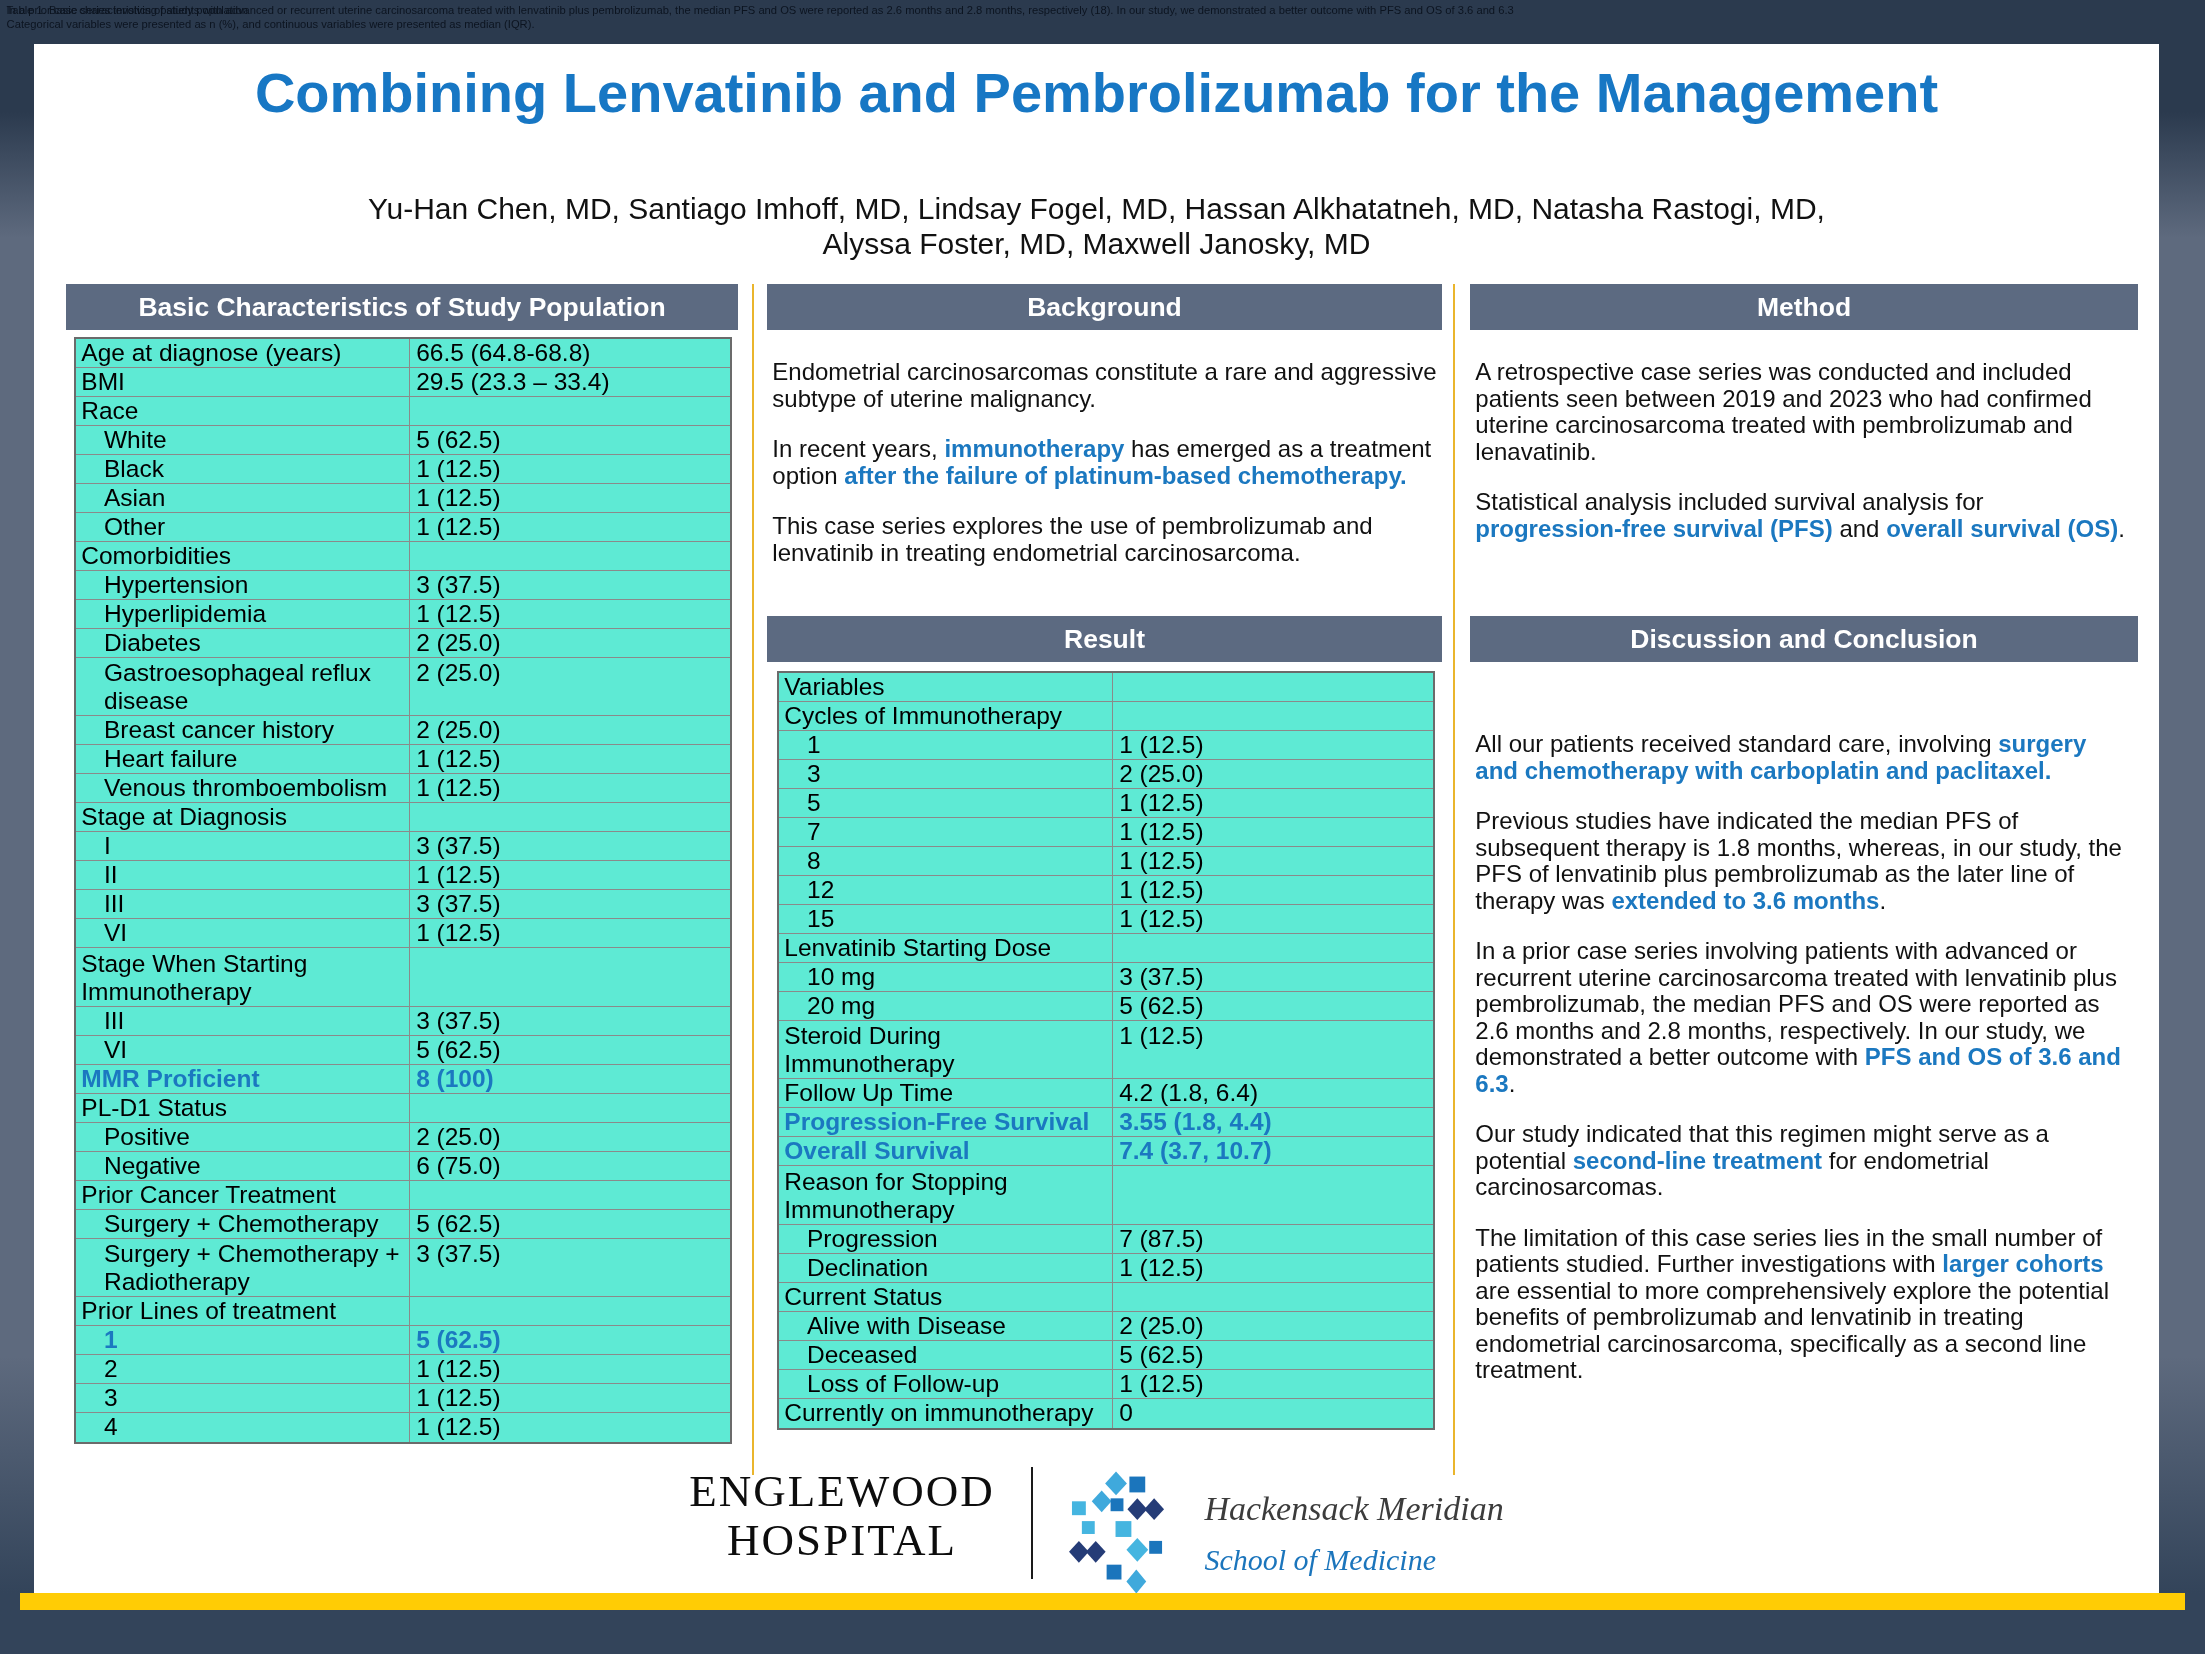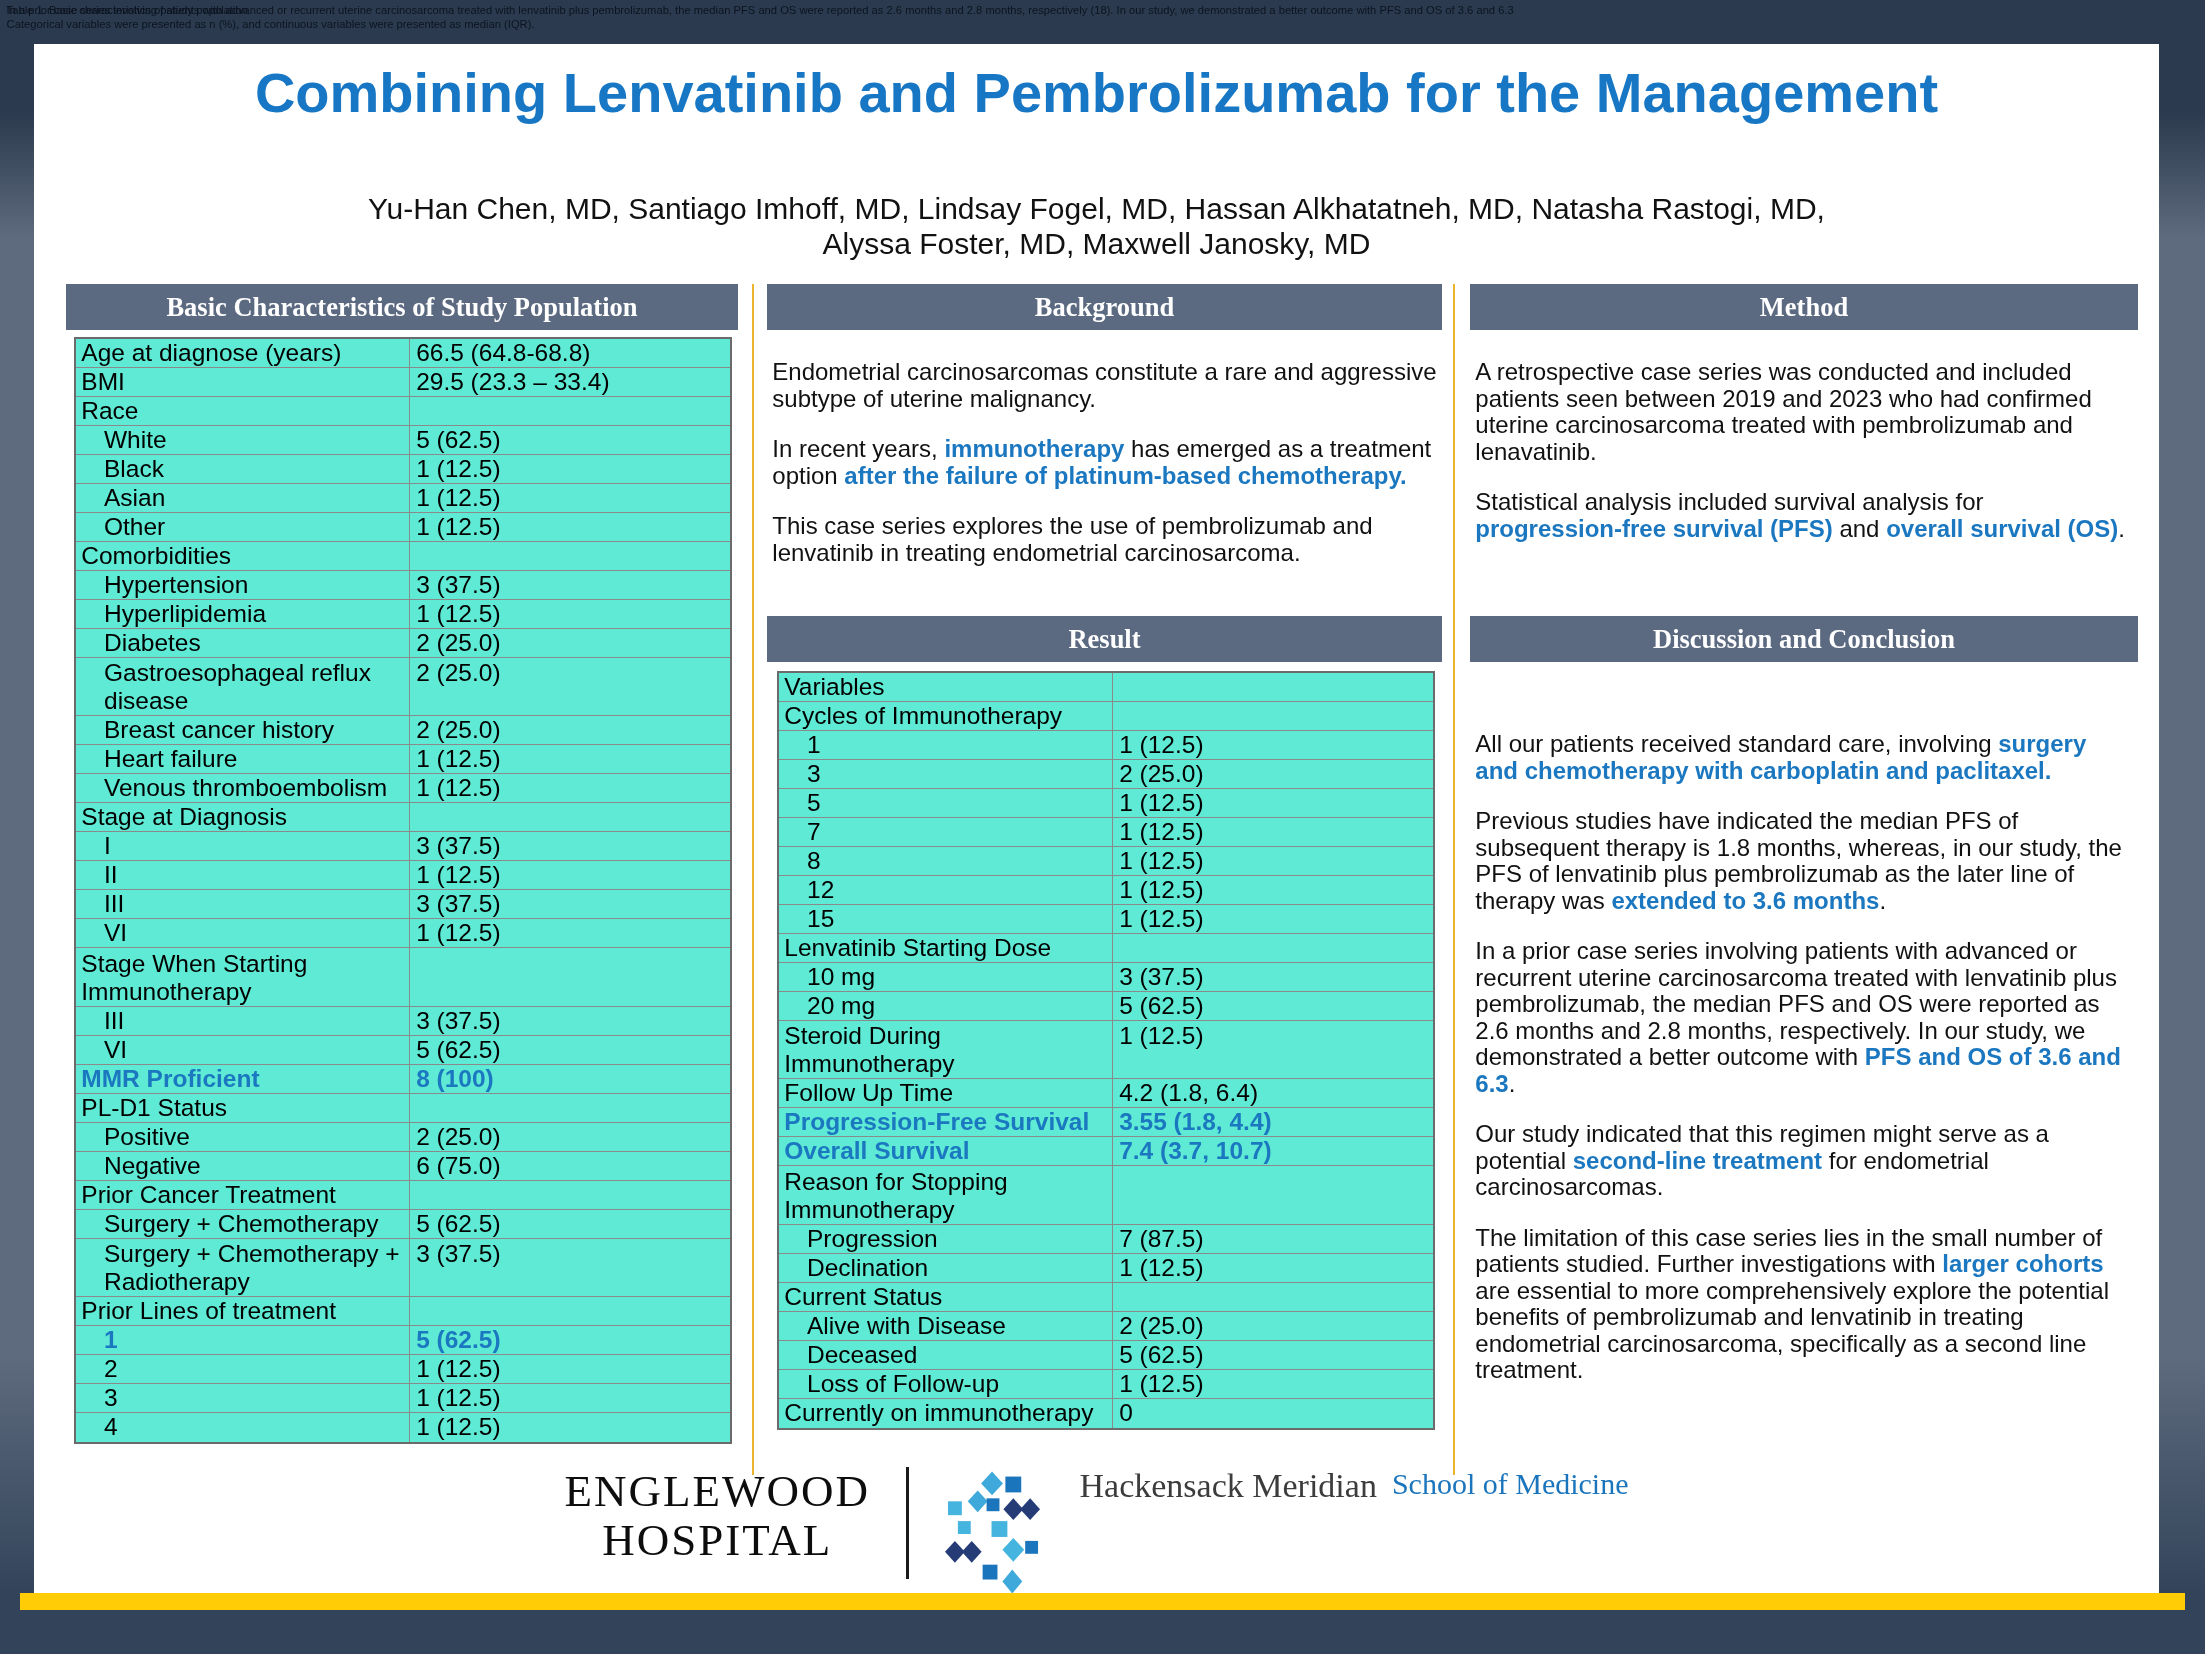--- a/index.html
+++ b/index.html
@@ -29,21 +29,21 @@
     font-size:30px;line-height:1.16;color:#111;}
   
   .col{position:absolute;top:240px;height:1310px;}
   .col1{left:32px;width:672px;}
   .col2{left:733px;width:675px;}
   .col3{left:1436px;width:668px;}
   .vdivider{position:absolute;top:240px;height:1191px;width:2px;background:var(--divider-gold);}
   .v1{left:718px;}
   .v2{left:1419px;}
   .section-header{position:absolute;left:0;right:0;height:46px;background:var(--section-band);
-    color:#fff;font-weight:700;font-size:26.5px;line-height:46px;text-align:center;font-family:Liberation Serif, serif;}
+    color:#fff;font-weight:700;font-size:26.5px;line-height:46px;text-align:center;}
   .header-top{top:0;}
   .header-mid{top:332px;}
   
   .text-block{position:absolute;left:5.3px;right:2.6px;font-size:24px;line-height:26.5px;color:#111;}
   .tb-top{top:75px;}
   .tb-mid{top:450px;}
   .col3 .tb-mid{top:447px;}
   .text-block p{margin:0 0 24px 0;}
   .hl{color:var(--accent-blue);font-weight:700;}
   
@@ -59,22 +59,22 @@
   .td.value{width:49%;padding-left:6.6px;}
   .td.label.ind{padding-left:28px;}
   .tr.blue .td{color:var(--accent-blue);font-weight:700;}
   
   .footer{position:absolute;left:0;right:0;top:1423px;height:132px;
     display:flex;justify-content:center;gap:36px;}
   .englewood{font-family:"Liberation Serif","DejaVu Serif",serif;font-size:45px;line-height:1.08;
     letter-spacing:2px;text-align:center;color:#0d0d0d;}
   .logo-divider{width:2.6px;height:112px;background:#1a1a1a;}
   .hmh-mark{width:99px;height:130px;}
-  .hmh-text{display:flex;flex-direction:row;justify-content:center;gap:15px;
-    font-family:"Liberation Serif","DejaVu Serif",serif;}
+  .hmh-text{display:flex;flex-direction:column;justify-content:center;gap:15px;
+    font-family:"Liberation Serif","DejaVu Serif",serif;font-style:italic;}
   .hmh-name{font-size:34px;color:#3c3c3c;}
   .hmh-sub{font-size:30px;color:#1b75bc;}
 </style>
 </head>
 <body>
 
 <div id="page">
 
   <div class="top-strip">
     <div class="tiny-line tiny-1">In a prior case series involving patients with advanced or recurrent uterine carcinosarcoma treated with lenvatinib plus pembrolizumab, the median PFS and OS were reported as 2.6 months and 2.8 months, respectively (18). In our study, we demonstrated a better outcome with PFS and OS of 3.6 and 6.3</div>

